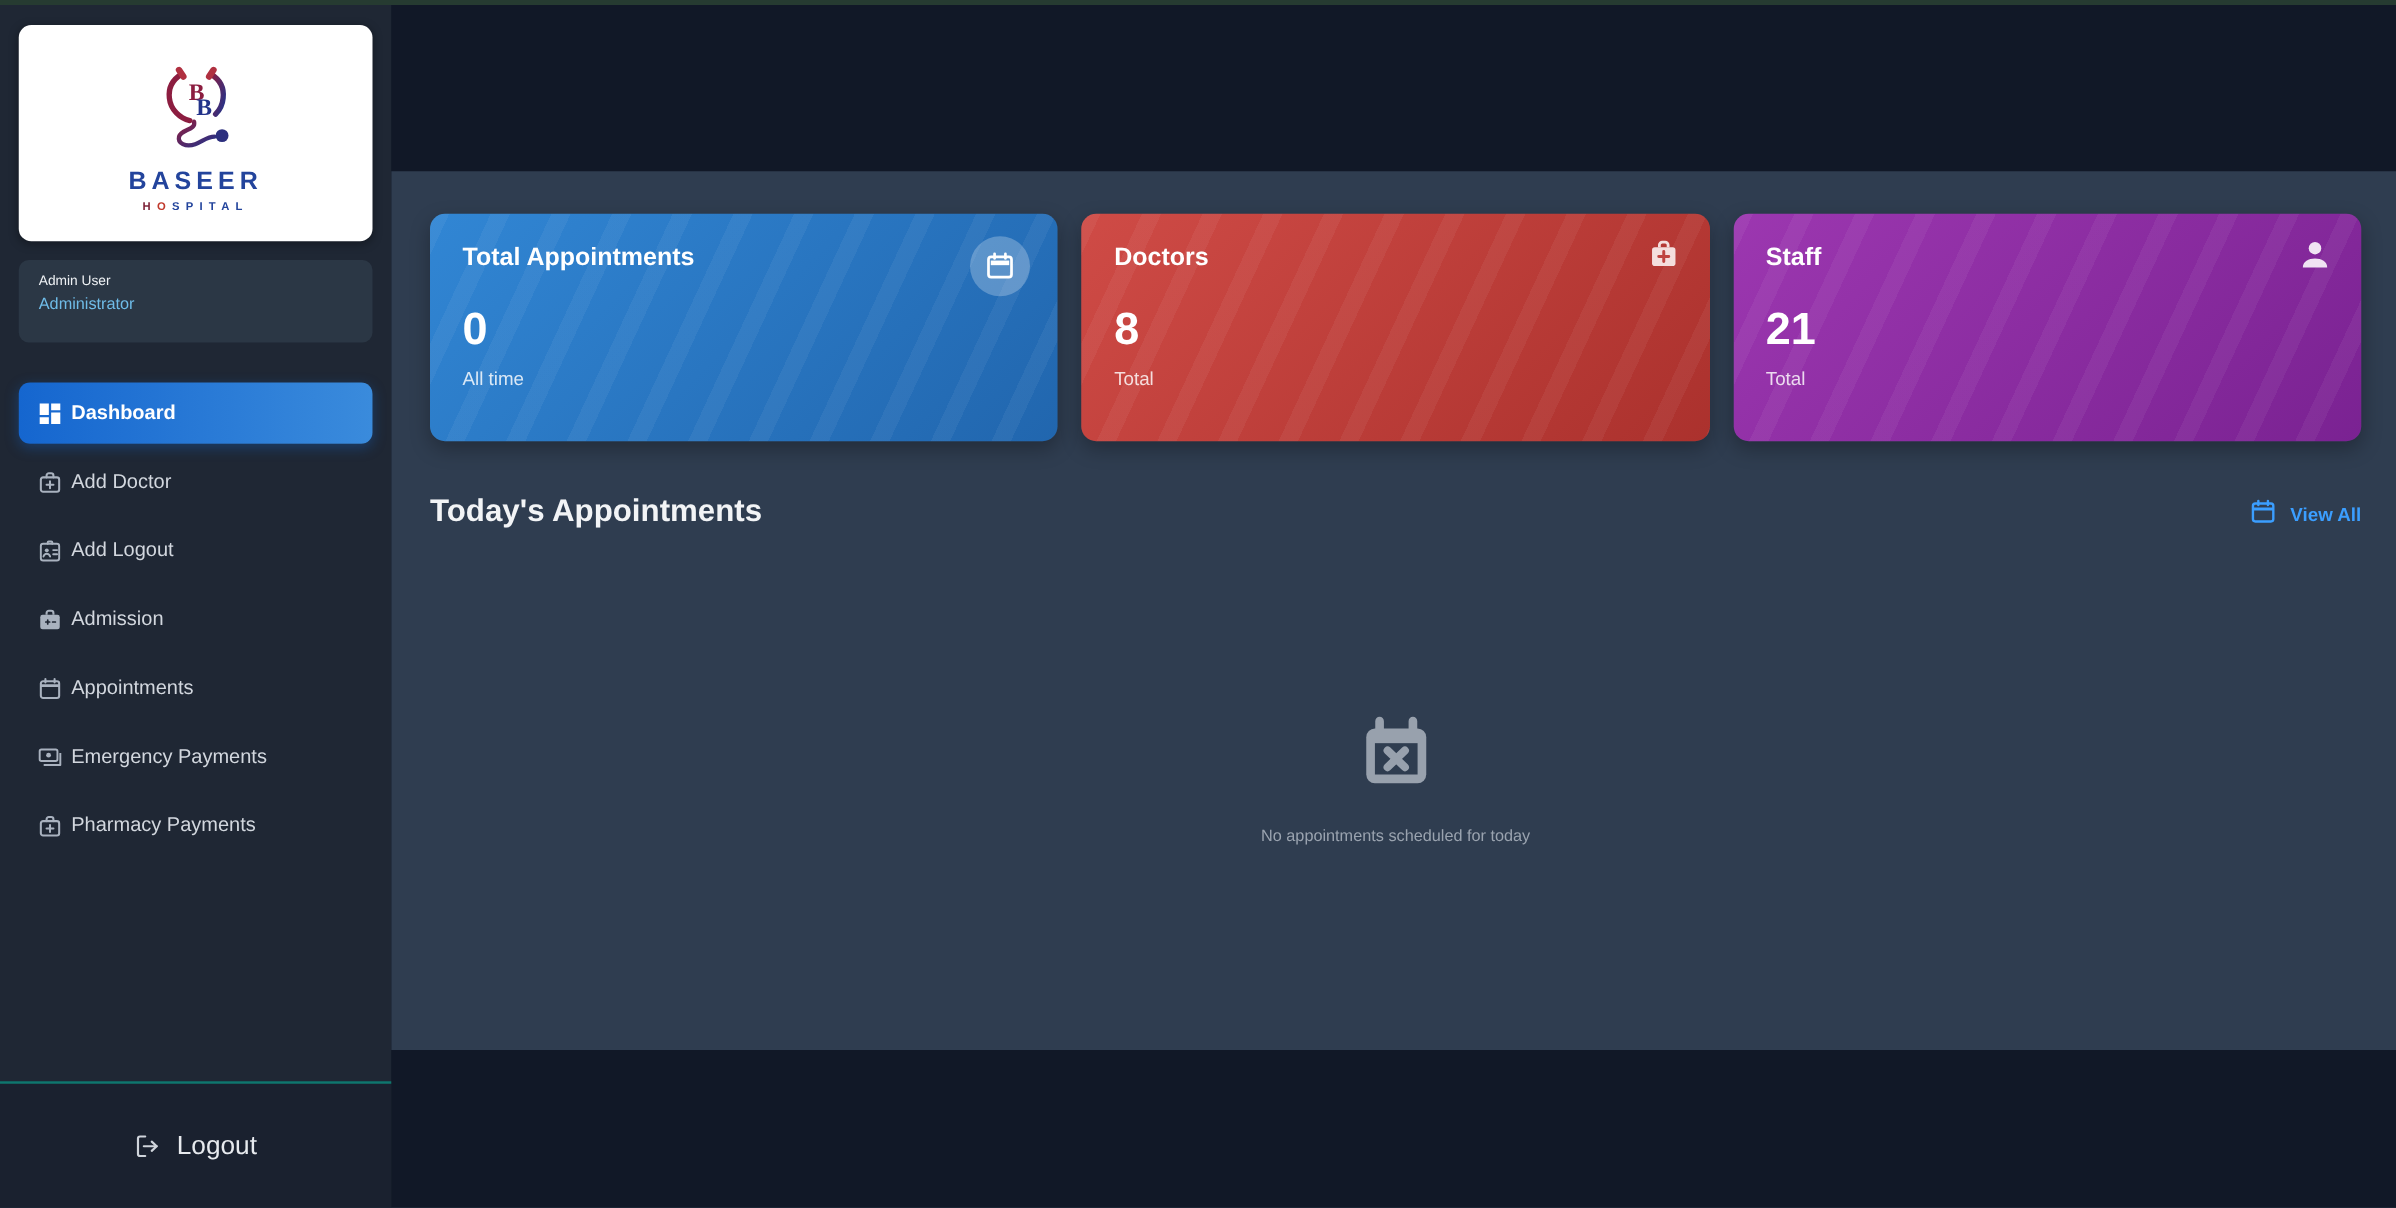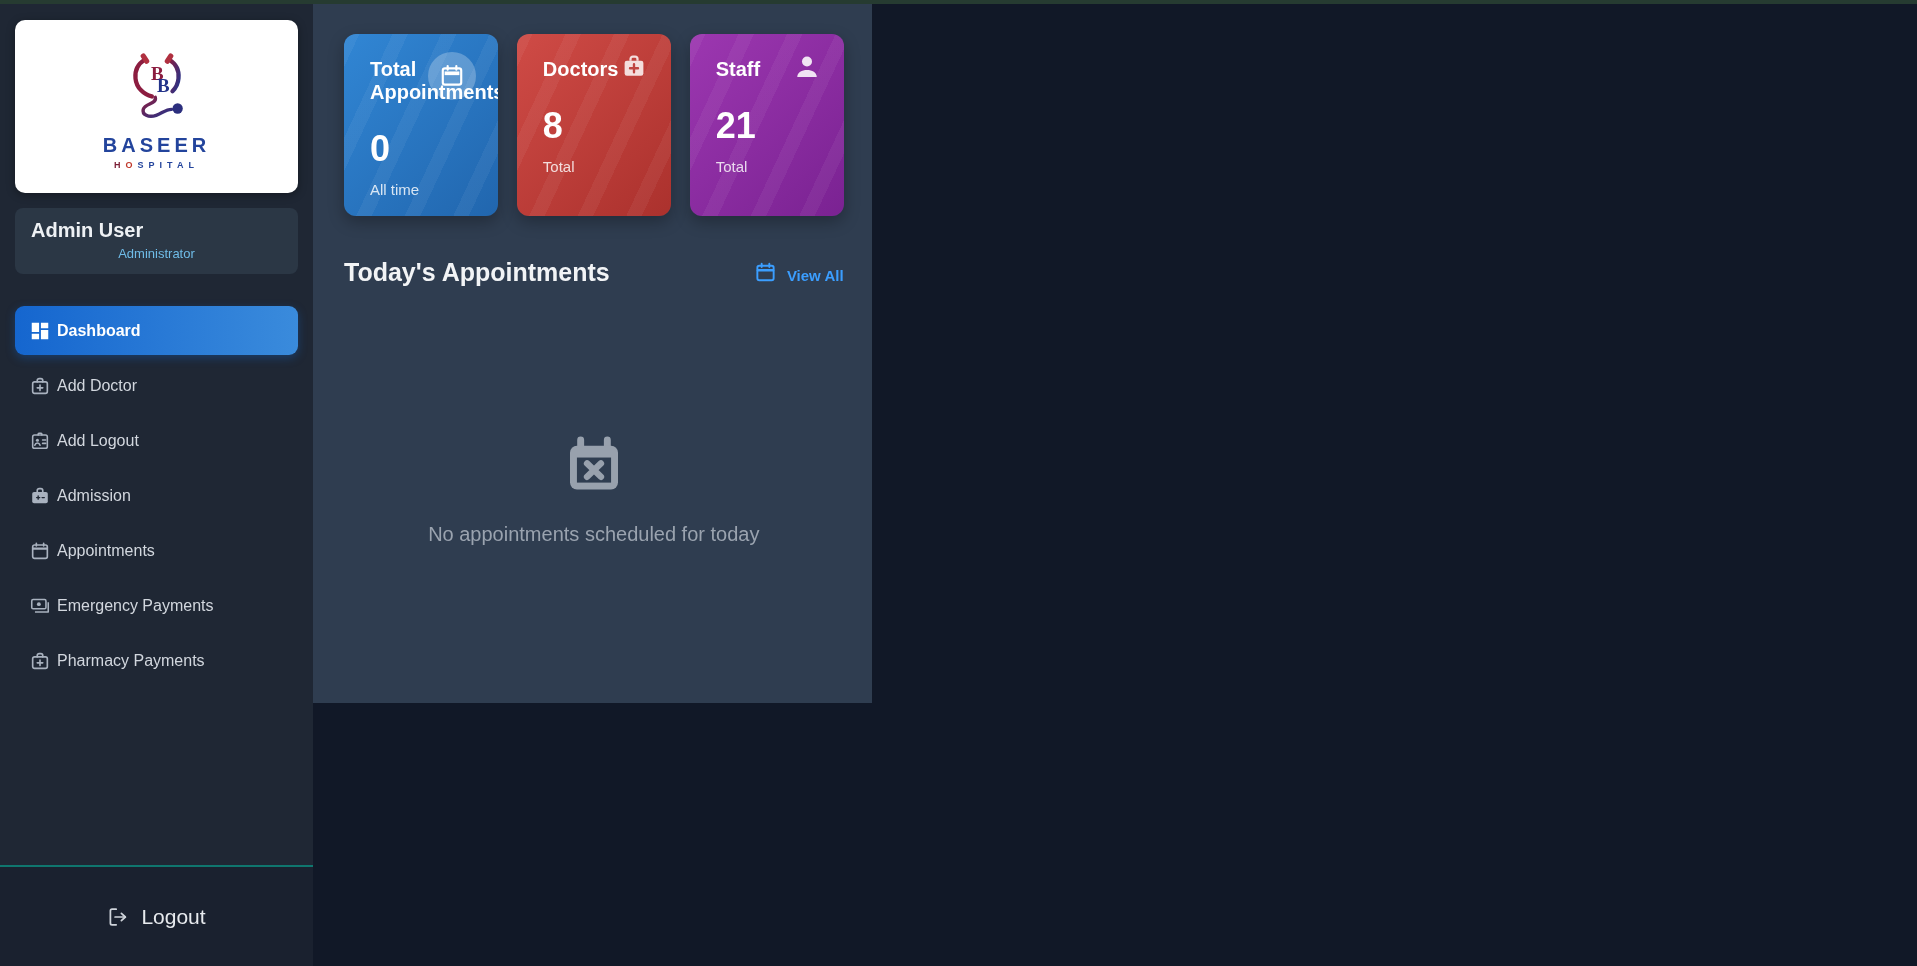--- a/index.html
+++ b/index.html
@@ -26,22 +26,22 @@
     box-shadow:0 2px 8px rgba(0,0,0,.35);
   }
   .logo-text1 { font-size:20px; font-weight:bold; color:#23449c; letter-spacing:4px; margin-top:4px; }
   .logo-text2 { font-size:9px; font-weight:bold; color:#23449c; letter-spacing:5px; margin-top:3px; }
   .logo-text2 .o { color:#c0392b; }
   .logo-text2 .h { color:#7b1f35; }
   .user-card {
     margin-top:15px; background:#2b3745; border-radius:8px;
     padding:11px 16px; min-height:66px;
   }
-  .user-name { font-size:20px; font-weight:bold; color:#eef1f4; }
-  .user-role { font-size:13px; color:#6fbce8; margin-top:4px;text-align:center; }
+  .user-name { font-size:11px; font-weight:normal; color:#eef1f4; }
+  .user-role { font-size:13px; color:#6fbce8; margin-top:4px; }
 
   .nav { margin-top:32px; list-style:none; }
   .nav-item {
     height:49px; margin-bottom:6px; border-radius:9px;
     display:flex; align-items:center; padding:0 14px; gap:6px;
     color:#d2d7de; font-size:16px; cursor:pointer;
   }
   .nav-item .icon { width:22px; height:22px; color:#a9b2bf; display:flex; align-items:center; }
   .nav-item.active {
     background:linear-gradient(90deg,#1566cf,#3a8bdc);
@@ -56,21 +56,21 @@
     display:flex; align-items:center; justify-content:center;
   }
   .logout-btn {
     display:flex; align-items:center; gap:12px;
     font-size:21px; color:#e7eaee; cursor:pointer; background:none; border:none;
     font-family:"Liberation Sans", sans-serif;
   }
   .logout-btn .icon { width:22px; height:22px; color:#cfd4db; display:flex; }
 
   
-  .main { flex:1; display:flex; flex-direction:row; }
+  .main { flex:1; display:flex; flex-direction:column; }
   .band-top { height:137px; background:#111827; }
   .content { height:703px; background:#2f3d50; padding:34px 28px 0 31px; }
   .band-bottom { flex:1; background:#111827; }
 
   .cards-row { display:flex; gap:19px; }
   .stat-card {
     flex:1; height:182px; border-radius:12px; padding:24px 26px;
     position:relative; overflow:hidden; color:#ffffff;
     box-shadow:0 6px 16px rgba(0,0,0,.28);
   }
@@ -101,21 +101,21 @@
   .section-title { font-size:25px; font-weight:bold; color:#f2f4f6; }
   .view-all {
     display:flex; align-items:flex-end; gap:10px; color:#3b9eff;
     font-size:15px; font-weight:bold; cursor:pointer; text-decoration:none;
   }
   .view-all .icon { display:flex; color:#3b9eff; }
 
   .empty-state {
     margin-top:146px; display:flex; flex-direction:column; align-items:center;
   }
-  .empty-text { margin-top:22px; font-size:20px; color:#9aa3af; }
+  .empty-text { margin-top:22px; font-size:13px; color:#9aa3af; }
 </style>
 </head>
 <body>
 
 <div class="top-strip"></div>
 
 <div class="app">
 
   <aside class="sidebar">
 

